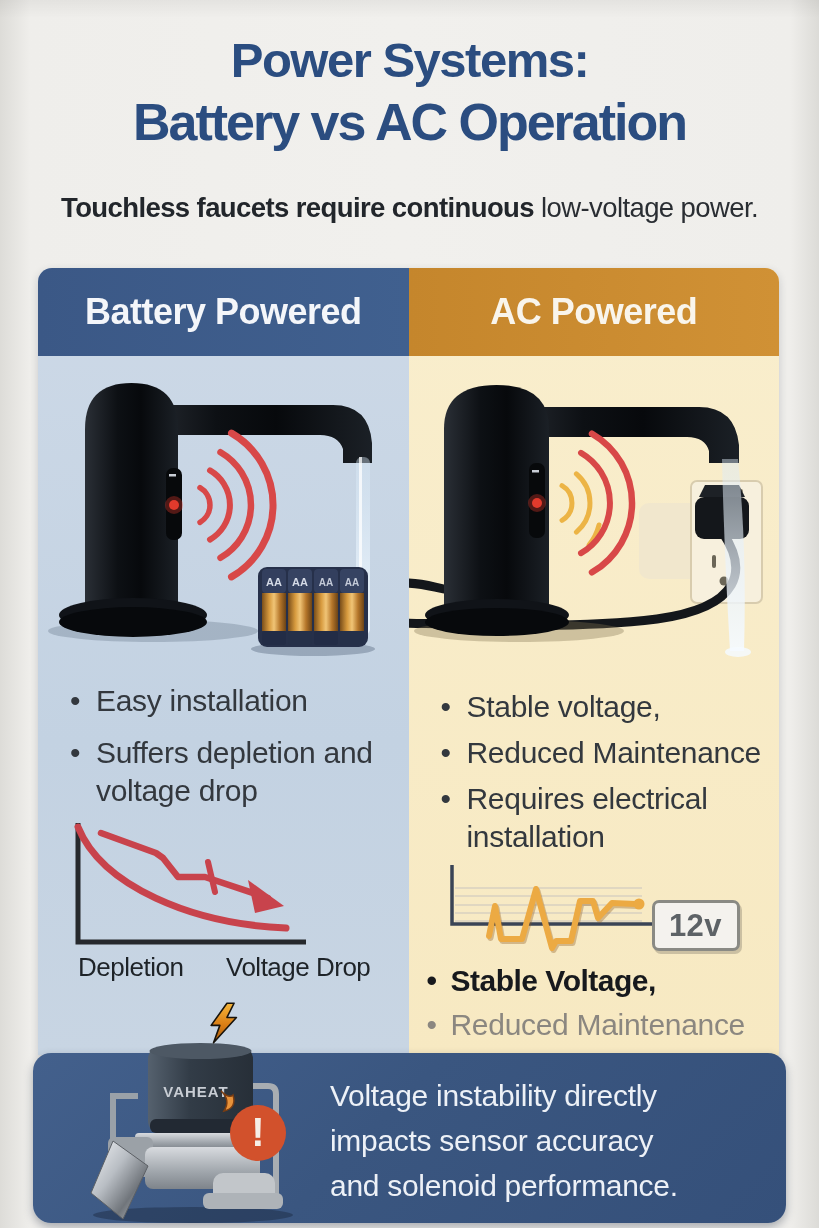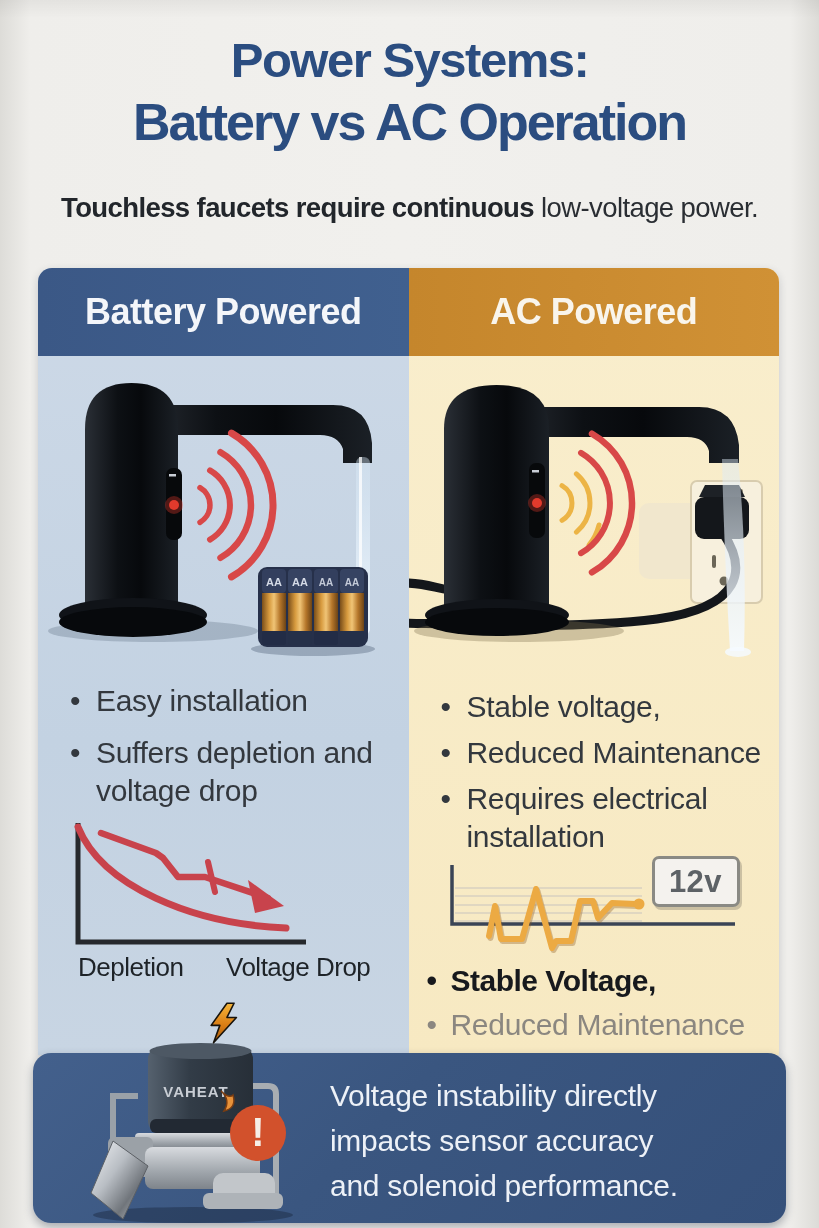--- a/index.html
+++ b/index.html
@@ -37,21 +37,21 @@
   .col-ac .bullet-item{margin-bottom:8px;}
   .bullet-item::before{content:"\2022";position:absolute;left:2px;top:0;}
   
   .chart-battery{position:absolute;left:34px;top:548px;width:300px;height:132px;}
   .chart-x-labels{position:absolute;left:36px;top:684px;width:330px;height:32px;
     font-size:26px;letter-spacing:-.5px;color:#1e2328;}
   .xlab-1{position:absolute;left:4px;}
   .xlab-2{position:absolute;left:152px;}
   
   .chart-ac{position:absolute;left:36px;top:592px;width:300px;height:98px;}
-  .voltage-badge{position:absolute;left:243px;top:588px;width:82px;height:45px;z-index:2;
+  .voltage-badge{position:absolute;left:243px;top:632px;width:82px;height:45px;z-index:2;
     background:#f4f2ee;border:3px solid #8a8a84;border-radius:7px;
     box-shadow:2px 3px 0 rgba(120,115,100,.35);
     display:flex;align-items:center;justify-content:center;
     font-size:31px;font-weight:bold;color:#5d6266;letter-spacing:.5px;}
   .bullets-secondary{position:absolute;left:16px;top:694px;font-size:30px;}
   .sec-item{position:relative;padding-left:26px;line-height:38px;}
   .sec-item::before{content:"\2022";position:absolute;left:2px;top:0;}
   .sec-item-1{color:#17191d;font-weight:bold;letter-spacing:-.5px;}
   .sec-item-2{color:#8b8780;margin-top:6px;letter-spacing:-.3px;}
   

